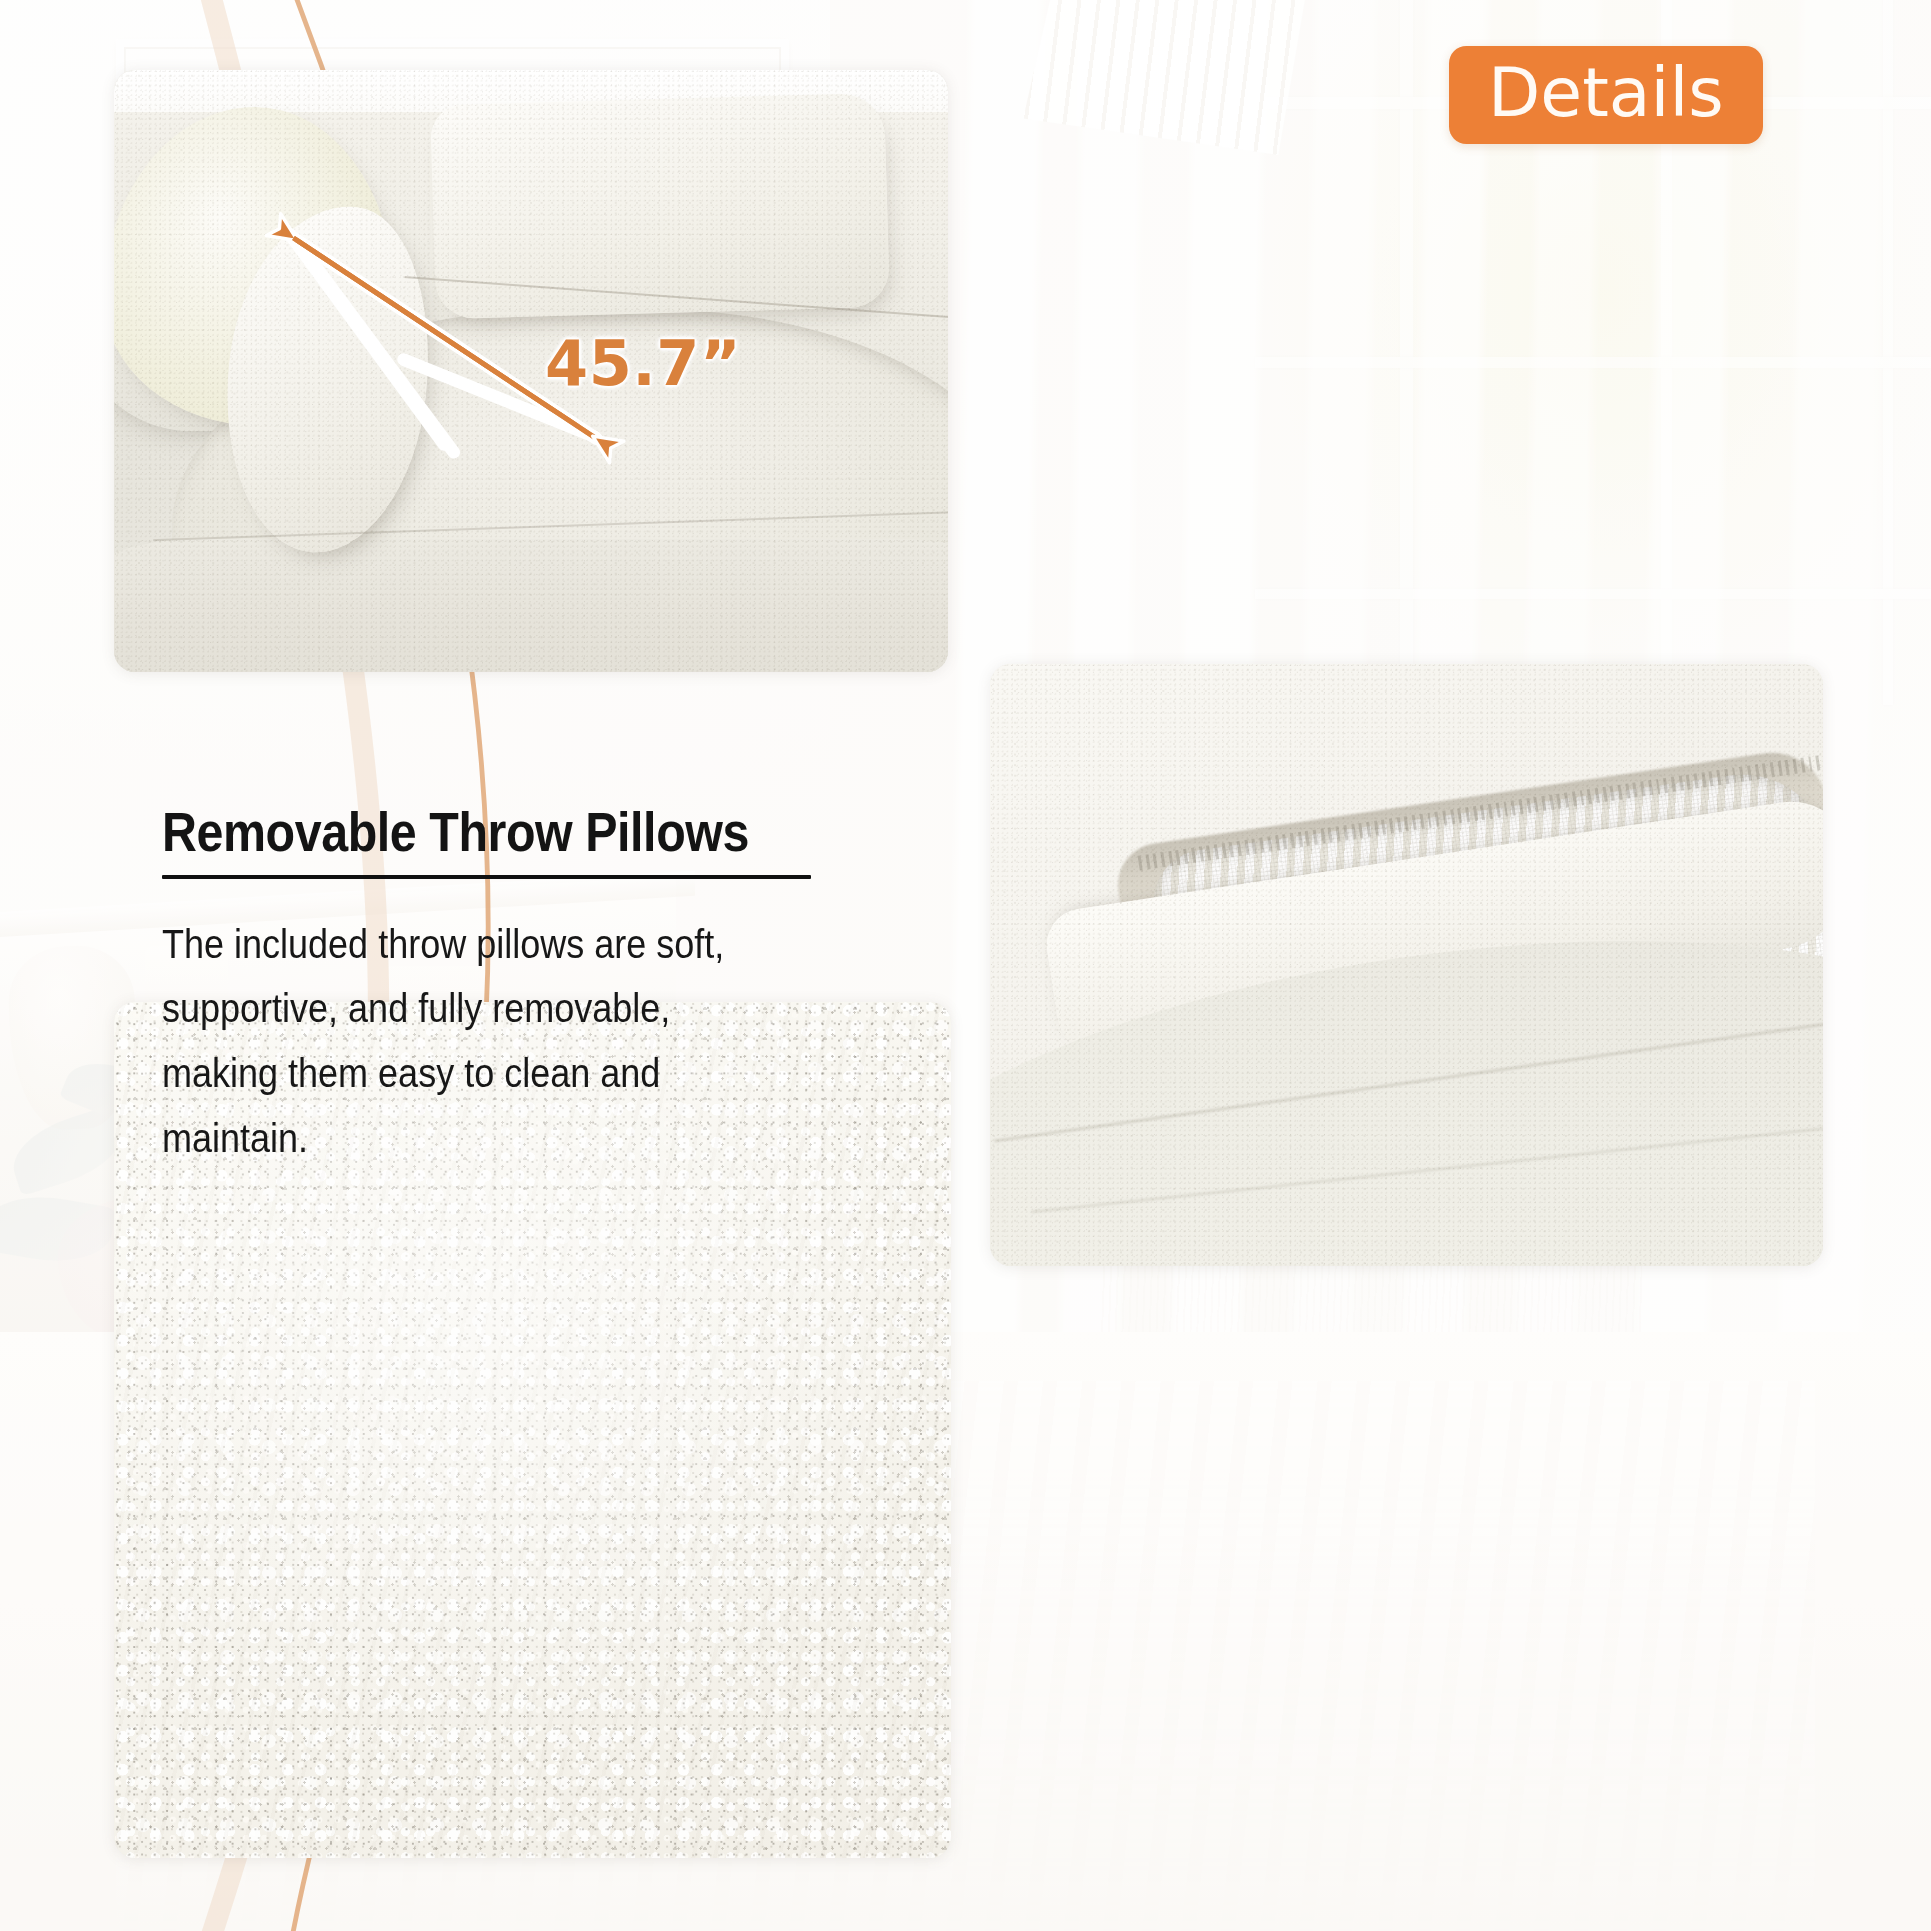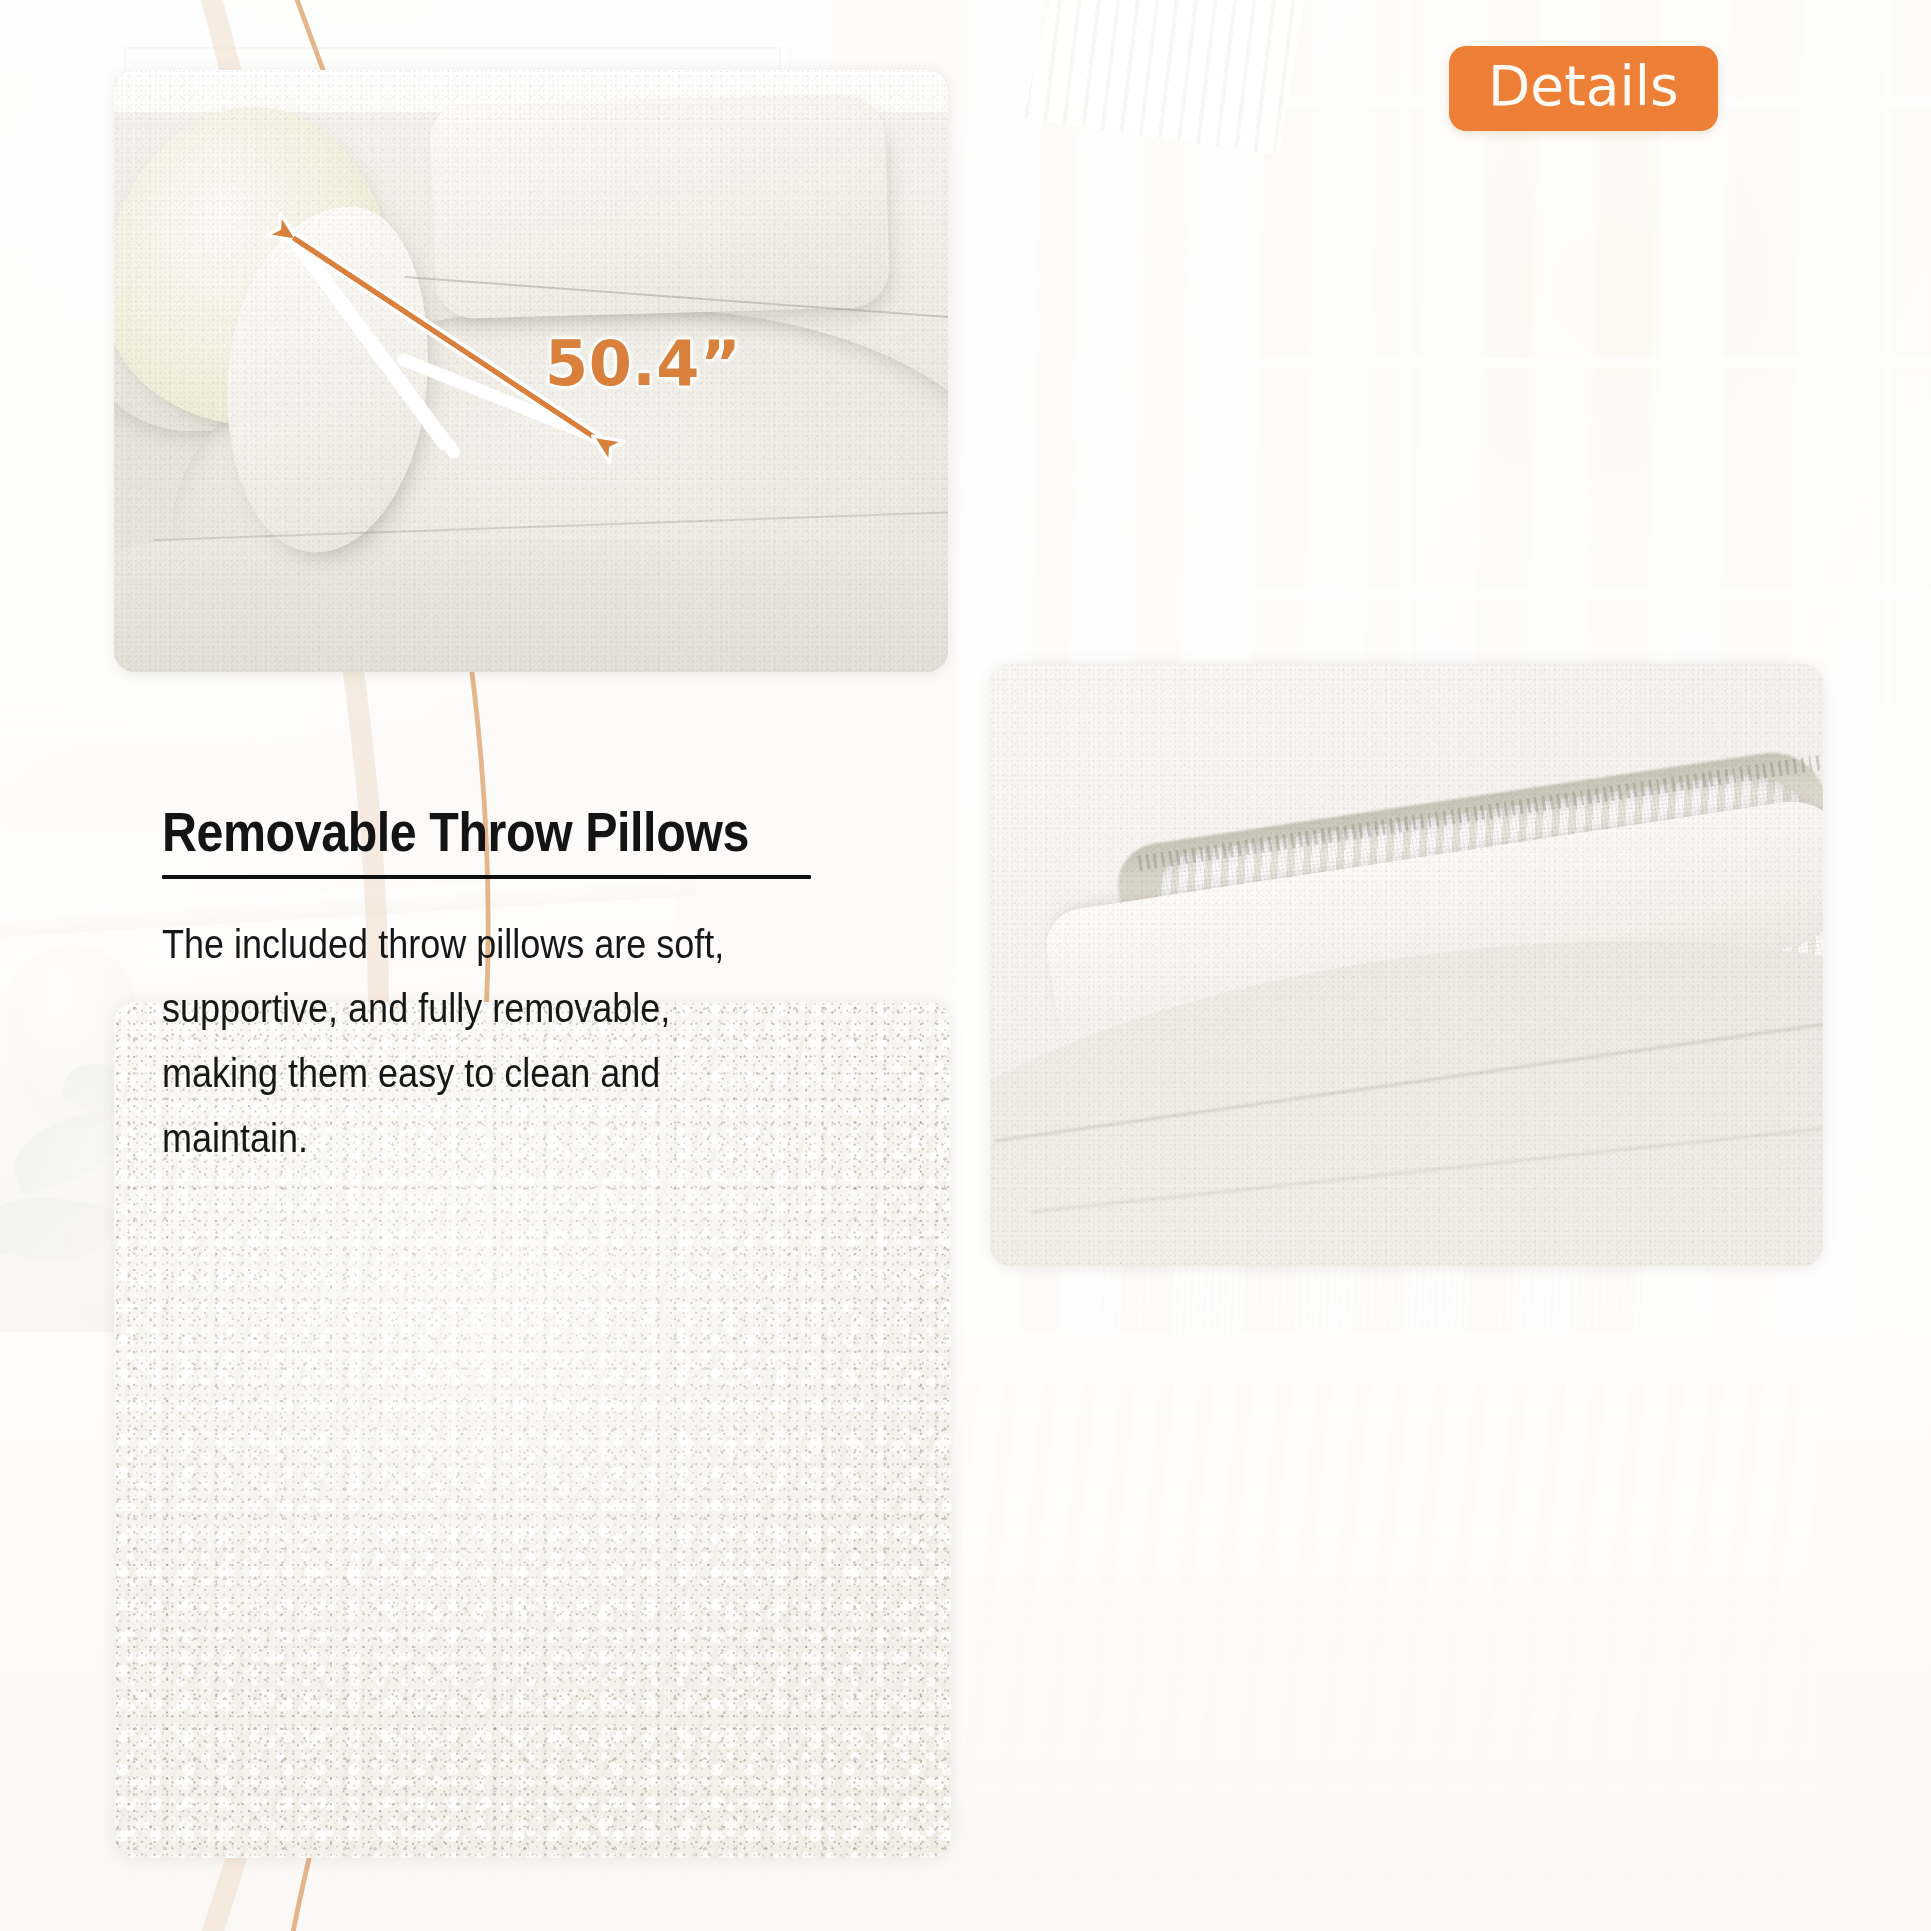--- a/index.html
+++ b/index.html
@@ -343,21 +343,21 @@
     position:absolute;inset:0;
     background:radial-gradient(ellipse 676px 599px at 45% 38%,
       rgba(255,255,255,.50) 0%, rgba(255,255,255,0) 70%);
   }
 
   
   #details-badge{
     position:absolute;left:1449px;top:46px;
     padding:11.6px 39px 17.4px 39px;border-radius:17.4px;
     background:#ed8036;
-    color:#fffaf4;font-size:55px;font-weight:400;line-height:1.02;
+    color:#fffaf4;font-size:68px;font-weight:400;line-height:1.02;
     font-family:"DejaVu Sans", sans-serif;
     box-shadow:0 2.9px 9.7px rgba(160,95,35,.16);
   }
 
   
   .block{position:absolute;}
   .block h2{
     margin:0;
     font-family:"Liberation Sans Narrow","Liberation Sans", sans-serif;
     font-weight:700;
@@ -462,21 +462,21 @@
       <line x1="186" y1="174" x2="500" y2="382" stroke="#d9813c" stroke-width="5" marker-start="url(#headA)"></line>
       <g transform="translate(0,0)">
         <line x1="500" y1="382" x2="186" y2="174" stroke="#d9813c" stroke-width="5" marker-start="url(#headB)" opacity="0"></line>
       </g>
 
       <line x1="300" y1="300" x2="498" y2="380" stroke="#ffffff" stroke-width="13" stroke-linecap="round"></line>
       <line x1="186" y1="174" x2="500" y2="382" stroke="#d9813c" stroke-width="5"></line>
       <line x1="500" y1="382" x2="186" y2="174" stroke="#d9813c" stroke-width="5" marker-start="url(#headB)"></line>
     </svg>
 
-    <div class="dim-label">50.4”</div>
+    <div class="dim-label">45.7”</div>
   </div>
 
   <div class="card" id="card-zipper">
     <div class="card-media">
       <div class="zip-bg"></div>
       <div class="zip-pillow-top"></div>
       <div class="zip-gap"></div>
       <div class="zip-liner"></div>
       <div class="zip-liner-mesh"></div>
       <div class="zip-lip"></div>

